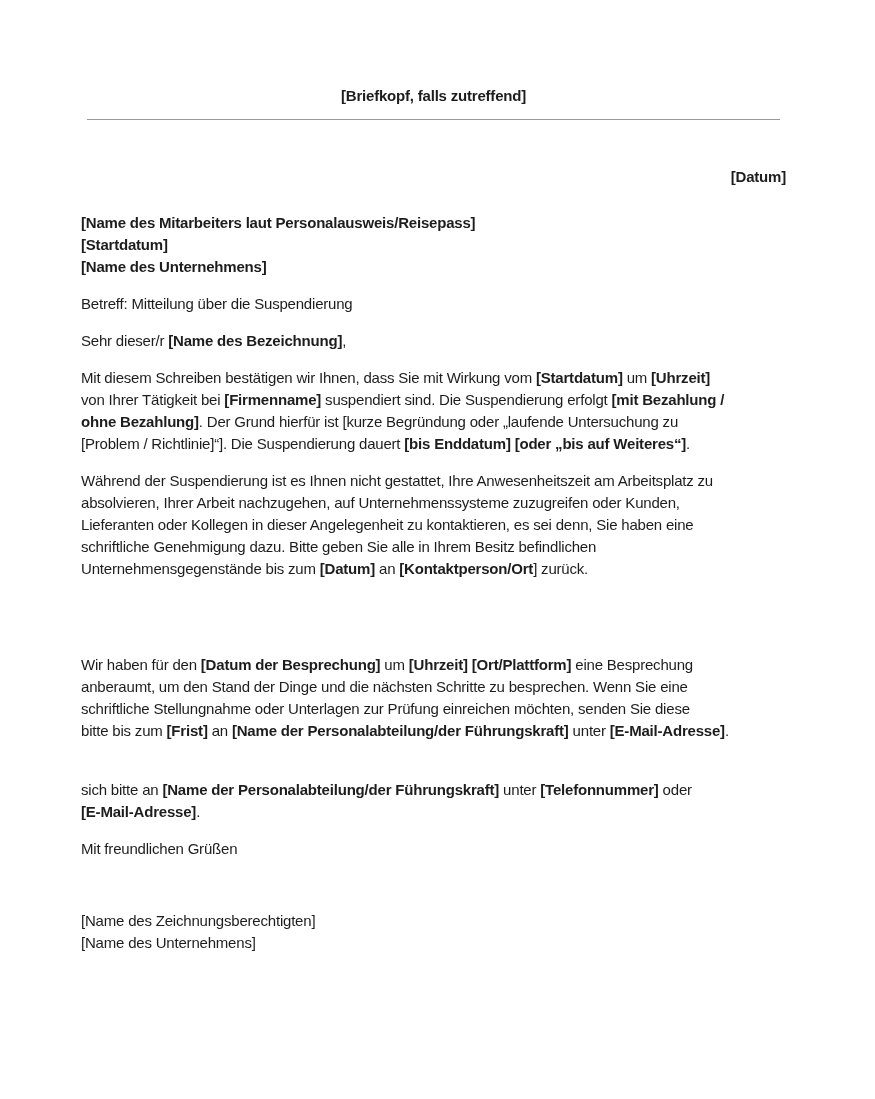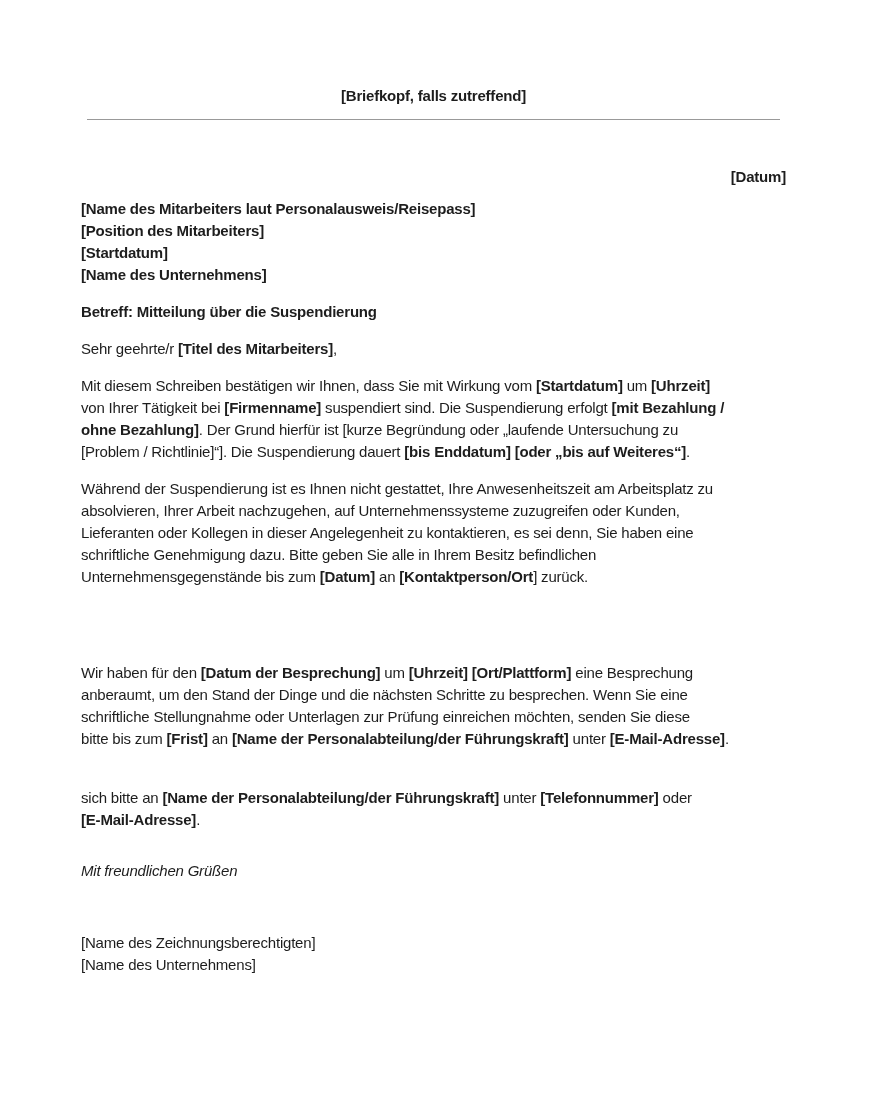--- a/index.html
+++ b/index.html
@@ -17,49 +17,48 @@
     overflow: hidden;
   }
   .content { padding: 85px 89px 0 81px; }
   .letterhead { font-weight: 700; text-align: center; white-space: nowrap; }
   .rule {
     border: 0;
     border-top: 1px solid var(--rule-color, #999999);
     margin: 12px 6px 0 6px;
   }
   .date-line { font-weight: 700; text-align: right; margin-top: 46px; white-space: nowrap; }
-  .recipient { font-weight: 700; margin-top: 10px; white-space: nowrap; }
-  .subject { font-weight: 700; margin-top: 15px; white-space: nowrap; }
+  .recipient { font-weight: 700; margin-top: 24px; white-space: nowrap; }
+  .subject { font-weight: 400; margin-top: 15px; white-space: nowrap; }
   .para { margin-top: 15px; white-space: nowrap; }
-  .closing { margin-top: 29px; white-space: nowrap; font-style: italic; }
+  .closing { margin-top: 15px; white-space: nowrap; }
   .signature { font-weight: 400; margin-top: 50px; white-space: nowrap; }
   .b { font-weight: 700; }
 </style>
 </head>
 <body>
 
 <div class="page">
   <div class="content">
 
     <div class="letterhead">[Briefkopf, falls zutreffend]</div>
 
     <hr class="rule">
 
     <div class="date-line">[Datum]</div>
 
     <div class="recipient">
       <div>[Name des Mitarbeiters laut Personalausweis/Reisepass]</div>
-      <div>[Position des Mitarbeiters]</div>
       <div>[Startdatum]</div>
       <div>[Name des Unternehmens]</div>
     </div>
 
     <div class="subject">Betreff: Mitteilung über die Suspendierung</div>
 
-    <p class="para"><span>Sehr geehrte/r </span><span class="b">[Titel des Mitarbeiters]</span><span>,</span></p>
+    <p class="para"><span>Sehr dieser/r </span><span class="b">[Name des Bezeichnung]</span><span>,</span></p>
 
     <p class="para"><span>Mit diesem Schreiben bestätigen wir Ihnen, dass Sie mit Wirkung vom </span><span class="b">[Startdatum]</span><span> um </span><span class="b">[Uhrzeit]</span><br><span>von Ihrer Tätigkeit bei </span><span class="b">[Firmenname]</span><span> suspendiert sind. Die Suspendierung erfolgt </span><span class="b">[mit Bezahlung /</span><br><span class="b">ohne Bezahlung]</span><span>. Der Grund hierfür ist [kurze Begründung oder „laufende Untersuchung zu</span><br><span>[Problem / Richtlinie]“]. Die Suspendierung dauert </span><span class="b">[bis Enddatum] [oder „bis auf Weiteres“]</span><span>.</span></p>
     <p class="para"><span>Während der Suspendierung ist es Ihnen nicht gestattet, Ihre Anwesenheitszeit am Arbeitsplatz zu</span><br><span>absolvieren, Ihrer Arbeit nachzugehen, auf Unternehmenssysteme zuzugreifen oder Kunden,</span><br><span>Lieferanten oder Kollegen in dieser Angelegenheit zu kontaktieren, es sei denn, Sie haben eine</span><br><span>schriftliche Genehmigung dazu. Bitte geben Sie alle in Ihrem Besitz befindlichen</span><br><span>Unternehmensgegenstände bis zum </span><span class="b">[Datum]</span><span> an </span><span class="b">[Kontaktperson/Ort</span><span>] zurück.</span></p>
     <p class="para"><br><br></p>
     <p class="para"><span>Wir haben für den </span><span class="b">[Datum der Besprechung]</span><span> um </span><span class="b">[Uhrzeit] [Ort/Plattform]</span><span> eine Besprechung</span><br><span>anberaumt, um den Stand der Dinge und die nächsten Schritte zu besprechen. Wenn Sie eine</span><br><span>schriftliche Stellungnahme oder Unterlagen zur Prüfung einreichen möchten, senden Sie diese</span><br><span>bitte bis zum </span><span class="b">[Frist]</span><span> an </span><span class="b">[Name der Personalabteilung/der Führungskraft]</span><span> unter </span><span class="b">[E-Mail-Adresse]</span><span>.</span></p>
     <p class="para"><br><span>sich bitte an </span><span class="b">[Name der Personalabteilung/der Führungskraft]</span><span> unter </span><span class="b">[Telefonnummer]</span><span> oder</span><br><span class="b">[E-Mail-Adresse]</span><span>.</span></p>
 
     <p class="closing">Mit freundlichen Grüßen</p>
 
     <div class="signature">

